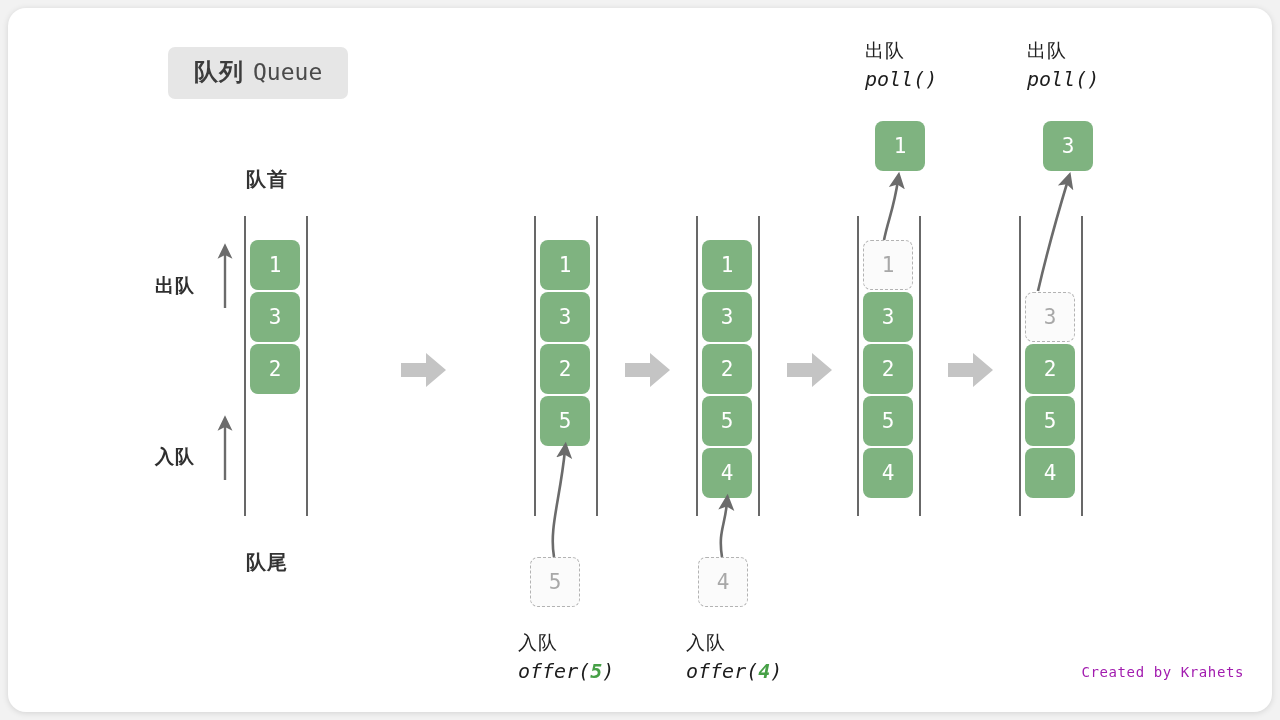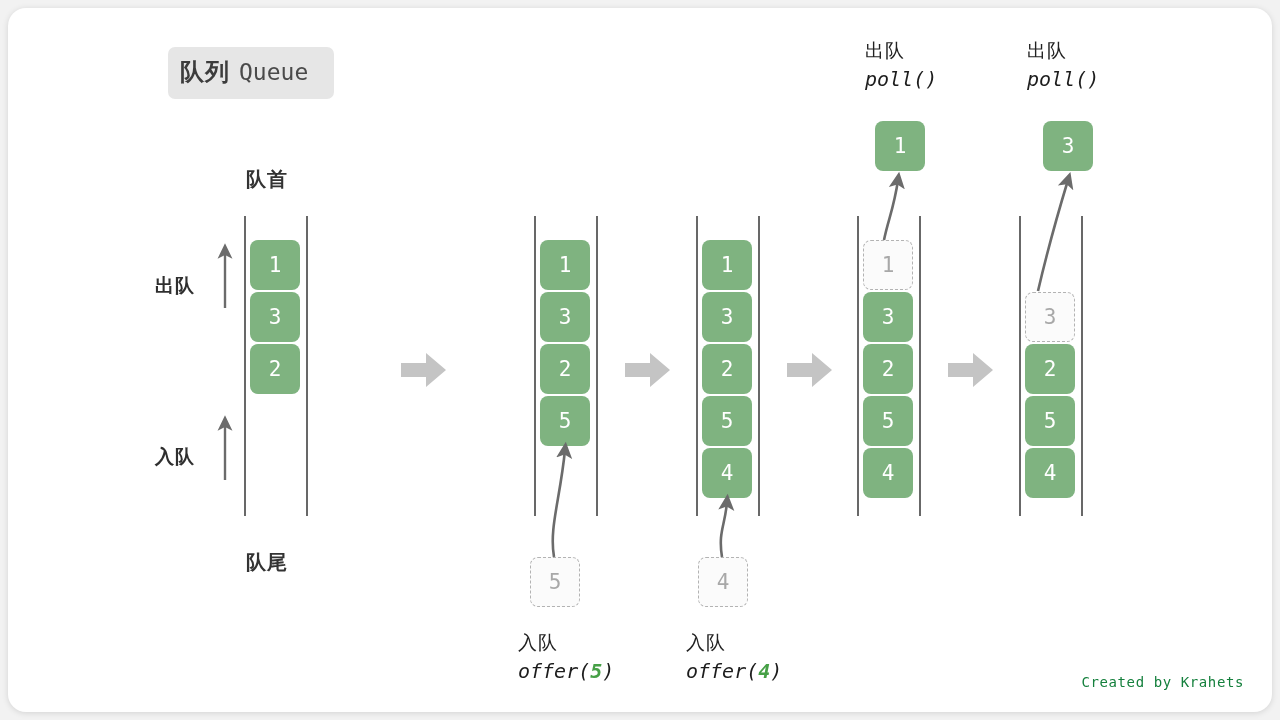--- a/index.html
+++ b/index.html
@@ -16,21 +16,21 @@
     width: 1264px; height: 704px;
     background: #ffffff;
     border-radius: 18px;
     box-shadow: 0 1px 6px rgba(0,0,0,0.13);
   }
   .abs { position: absolute; }
 
   
   #title-badge {
     left: 160px; top: 39px;
-    padding: 13px 26px 15px 12px;
+    padding: 13px 26px 15px 26px;
     background: #e6e6e6;
     border-radius: 7px;
     white-space: nowrap;
     line-height: 1;
   }
   #title-badge .cn {
     font-size: 24px; font-weight: bold; color: #3c3c3c;
     letter-spacing: 1px;
   }
   #title-badge .en {
@@ -86,23 +86,23 @@
     font-family: "DejaVu Sans Mono", "Liberation Mono", monospace;
     font-size: 20px; color: #1d1d1d; font-style: italic;
   }
   .caption .code .num { color: #46a046; font-weight: bold; }
 
   
   #overlay { left: 0; top: 0; width: 1280px; height: 720px; pointer-events: none; }
 
   
   #footer {
-    right: 28px; bottom: 22px;
-    font-family: "DejaVu Sans Mono", "Liberation Mono", monospace;
-    font-size: 14px; color: #15803d; letter-spacing: .6px;
+    right: 28px; bottom: 32px;
+    font-family: "DejaVu Sans Mono", "Liberation Mono", monospace;
+    font-size: 14px; color: #a21caf; letter-spacing: .6px;
   }
 </style>
 </head>
 <body>
 
 <div id="card">
 
   <div class="abs" id="title-badge">
     <span class="cn">队列</span><span class="en">Queue</span>
   </div>

